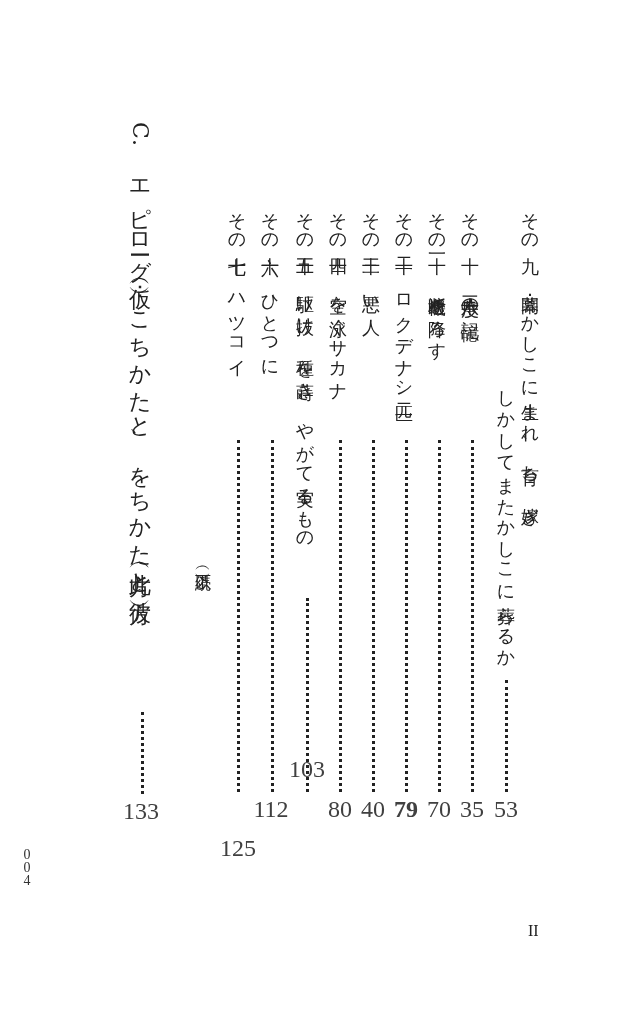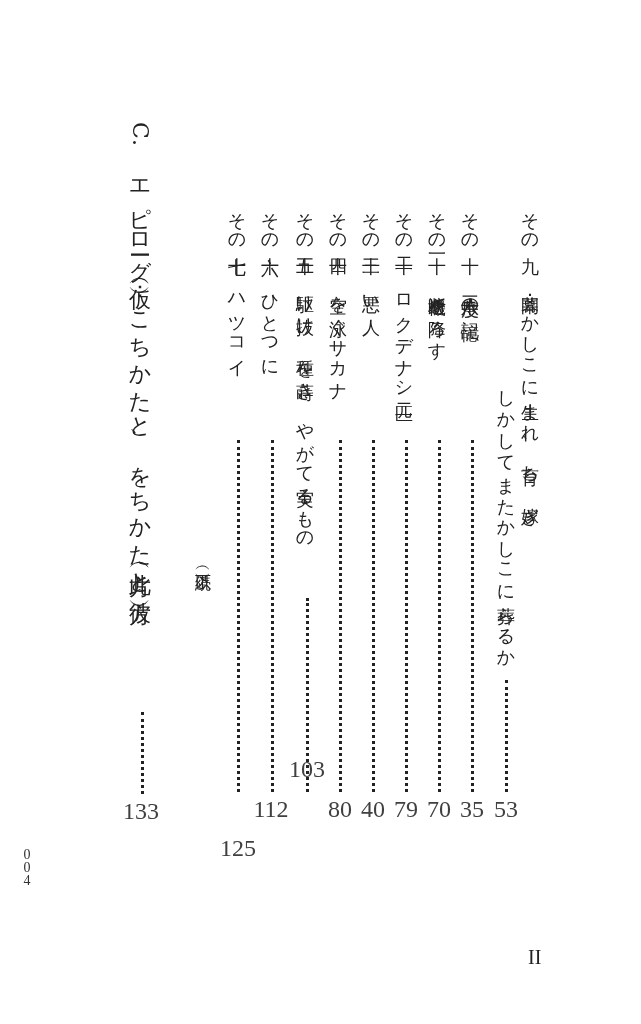--- a/index.html
+++ b/index.html
@@ -6,21 +6,21 @@
     body { width: 641px; height: 1024px; position: relative; overflow: hidden;
            font-family: "DejaVu Serif", "Liberation Serif", serif; color: #222; }
     .col { position: absolute; writing-mode: vertical-rl; font-size: 18px; line-height: 22px;
            letter-spacing: 1px; white-space: nowrap; }
     .num { position: absolute; font-size: 24px; font-family: "Liberation Serif", "DejaVu Serif", serif;
            width: 40px; text-align: center; color: #404040; }
     .dots { position: absolute; width: 3px; border-left: 3px dotted #222; }
     .lead { font-size: 22px; }
     .folio { position: absolute; font-family: "Liberation Serif", serif; font-size: 14px;
              line-height: 13px; color: #333; width: 14px; text-align: center; }
-    .part { position: absolute; font-family: "Liberation Serif", serif; font-size: 20px; color: #222; margin-top: 24px; }
+    .part { position: absolute; font-family: "Liberation Serif", serif; font-size: 16px; color: #222; }
   </style>
 </head>
 <body>
 
 <div class="col" style="left:519px; top:200px;">その九</div>
 <div class="col" style="left:519px; top:282px;">幕間：かしこに生まれ、育ち、嫁ぎ、</div>
 <div class="col" style="left:495px; top:378px;">しかしてまたかしこに葬らるか</div>
 <div class="dots" style="left:505px; top:680px; height:112px;"></div>
 <div class="num" style="left:486px; top:796px;">53</div>
 
@@ -30,21 +30,21 @@
 <div class="num" style="left:452px; top:796px;">35</div>
 
 <div class="col" style="left:426px; top:200px;">その十一</div>
 <div class="col" style="left:426px; top:282px;">遮断機を降ろす</div>
 <div class="dots" style="left:438px; top:440px; height:352px;"></div>
 <div class="num" style="left:419px; top:796px;">70</div>
 
 <div class="col" style="left:393px; top:200px;">その十二</div>
 <div class="col" style="left:393px; top:282px;">ロクデナシ二匹</div>
 <div class="dots" style="left:405px; top:440px; height:352px;"></div>
-<div class="num" style="left:386px; top:796px;">79</div>
+<div class="num" style="left:386px; top:796px;font-weight:bold;">79</div>
 
 <div class="col" style="left:360px; top:200px;">その十三</div>
 <div class="col" style="left:360px; top:282px;">悪い人</div>
 <div class="dots" style="left:372px; top:440px; height:352px;"></div>
 <div class="num" style="left:353px; top:796px;">40</div>
 
 <div class="col" style="left:327px; top:200px;">その十四</div>
 <div class="col" style="left:327px; top:282px;">空を泳ぐサカナ</div>
 <div class="dots" style="left:339px; top:440px; height:352px;"></div>
 <div class="num" style="left:320px; top:796px;">80</div>

